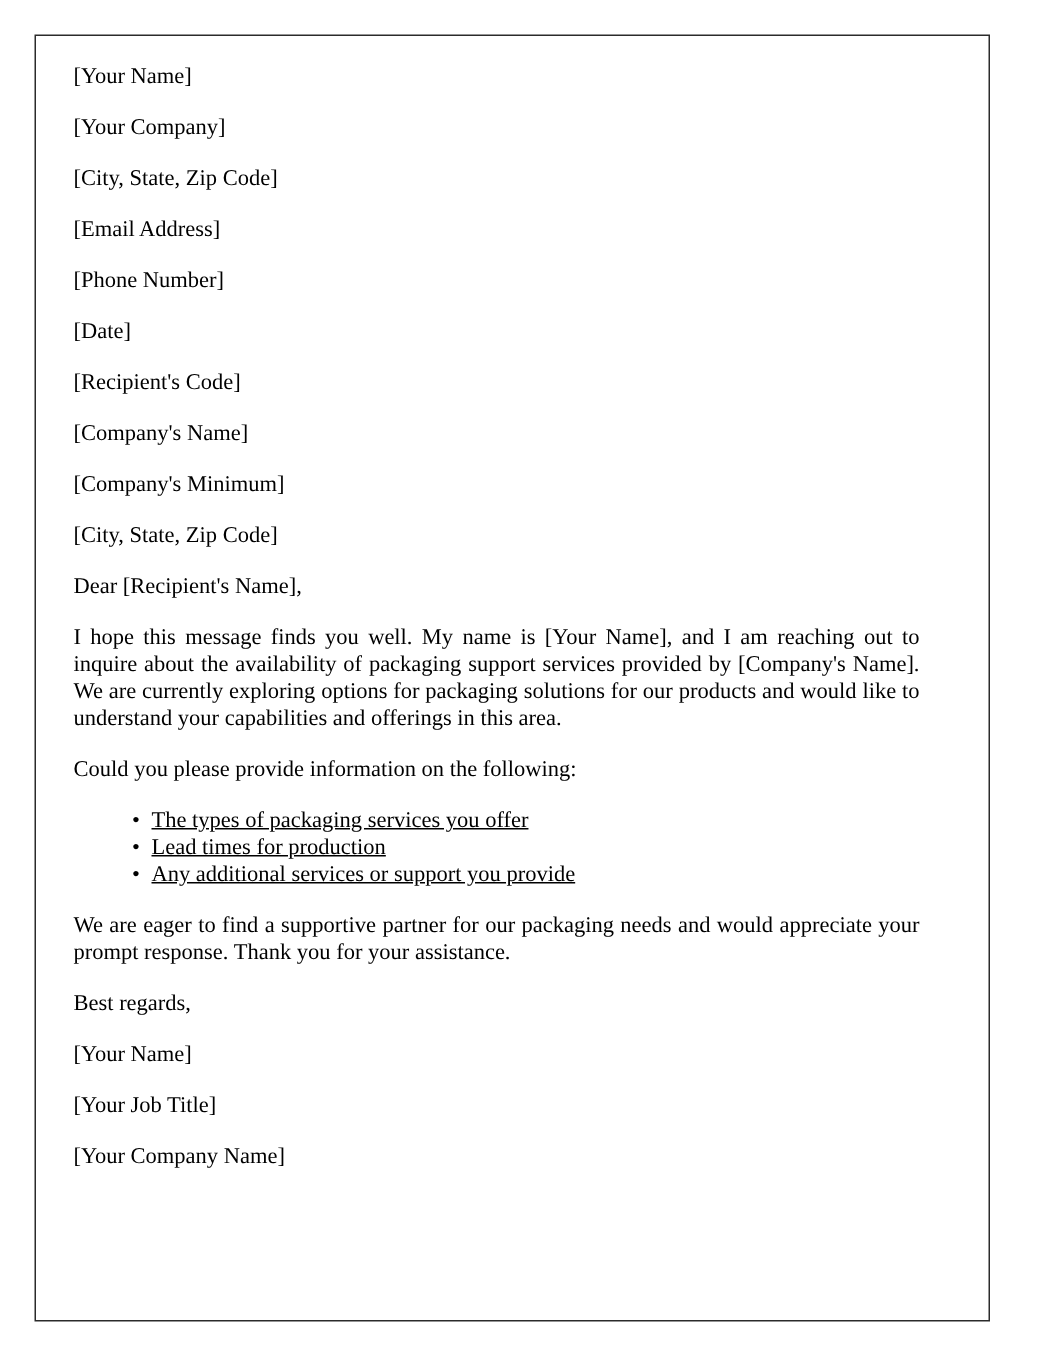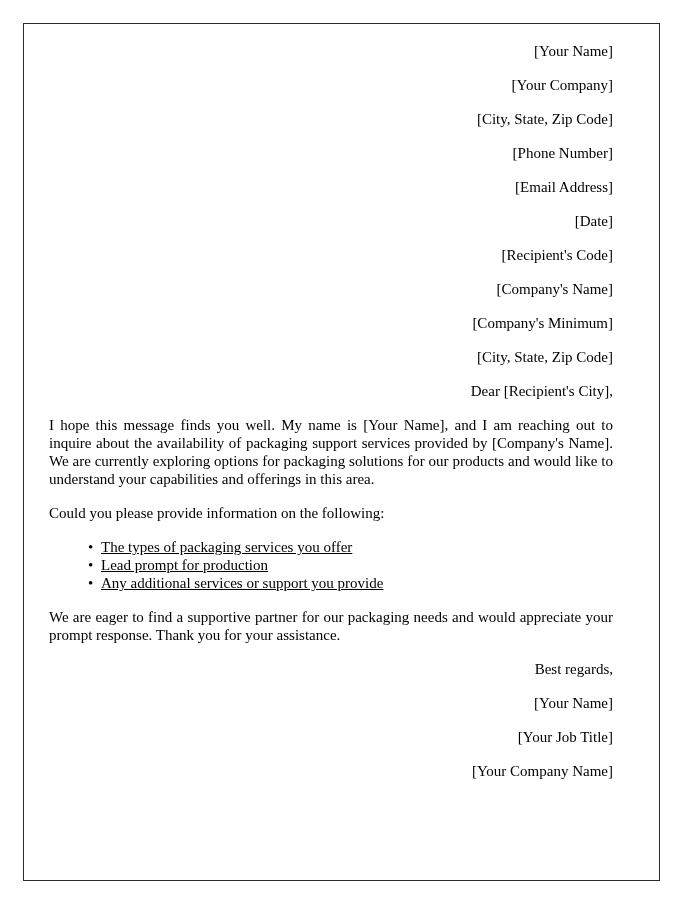--- a/index.html
+++ b/index.html
@@ -31,21 +31,21 @@
     left: 25px;
     top: 18px;
     width: 564px;
   }
 
   
   .line {
     font-size: 15px;
     line-height: 18px;
     margin: 0 0 16px 0;
-    text-align: right;
+    text-align: left;
     white-space: pre-wrap;
   }
 
   
   .para {
     font-size: 15px;
     line-height: 18px;
     margin: 0 0 16px 0;
     text-align: justify;
     text-justify: inter-word;
@@ -79,41 +79,41 @@
 </head>
 <body>
 
 <div id="page">
   <div id="letter">
 
     <div>
       <p class="line">[Your Name]</p>
       <p class="line">[Your Company]</p>
       <p class="line">[City, State, Zip Code]</p>
+      <p class="line">[Email Address]</p>
       <p class="line">[Phone Number]</p>
-      <p class="line">[Email Address]</p>
       <p class="line">[Date]</p>
     </div>
 
     <div>
       <p class="line">[Recipient's Code]</p>
       <p class="line">[Company's Name]</p>
       <p class="line">[Company's Minimum]</p>
       <p class="line">[City, State, Zip Code]</p>
     </div>
 
-    <p class="line">Dear [Recipient's City],</p>
+    <p class="line">Dear [Recipient's Name],</p>
 
     <p class="para lead">I hope this message finds you well. My name is [Your Name], and I am reaching out to inquire about the availability of packaging support services provided by [Company's Name]. We are currently exploring options for packaging solutions for our products and would like to understand your capabilities and offerings in this area.</p>
 
     <p class="para">Could you please provide information on the following:</p>
 
     <ul class="bullets">
       <li>The types of packaging services you offer</li>
-      <li>Lead prompt for production</li>
+      <li>Lead times for production</li>
       <li>Any additional services or support you provide</li>
     </ul>
 
     <p class="para">We are eager to find a supportive partner for our packaging needs and would appreciate your prompt response. Thank you for your assistance.</p>
 
     <p class="line">Best regards,</p>
 
     <div>
       <p class="line">[Your Name]</p>
       <p class="line">[Your Job Title]</p>

